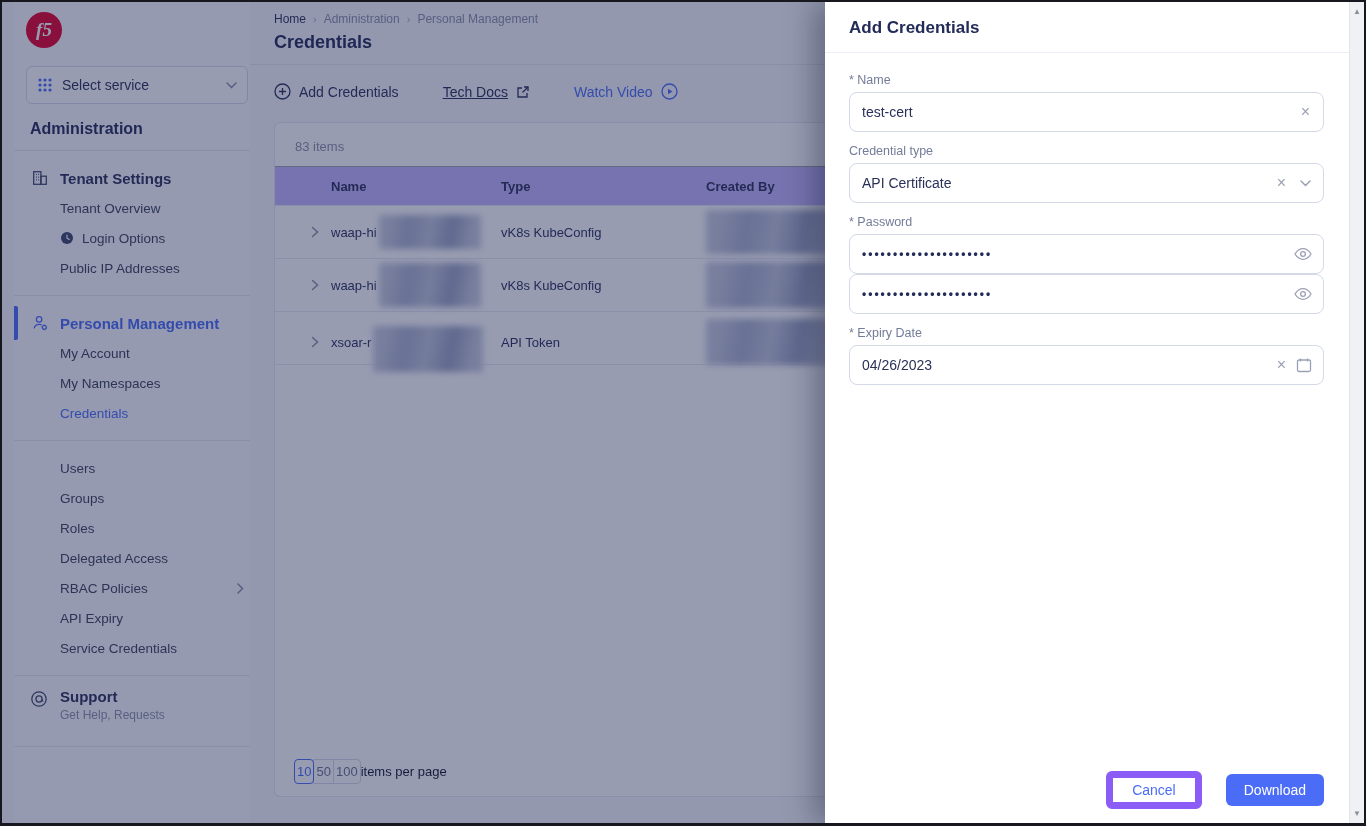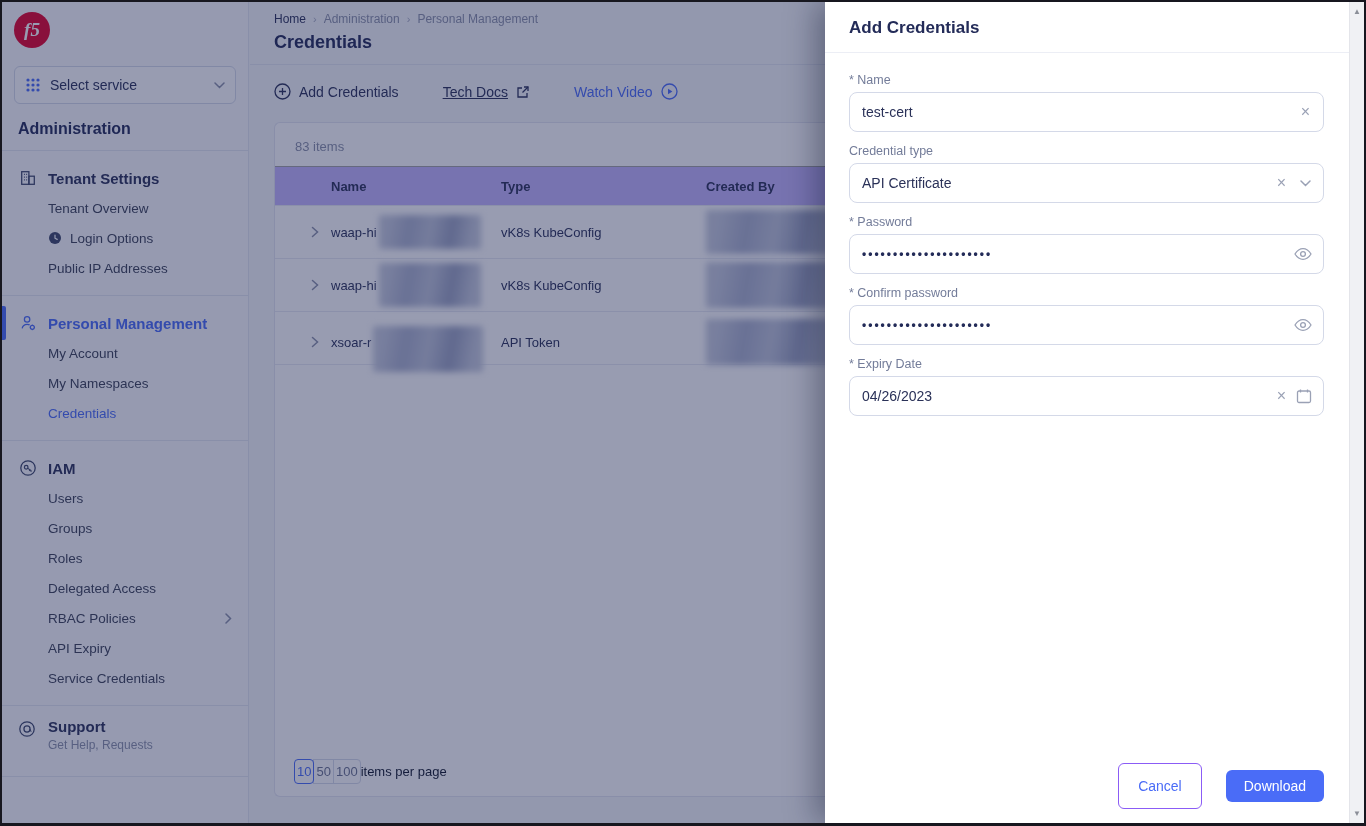--- a/index.html
+++ b/index.html
@@ -1,21 +1,21 @@
 <!DOCTYPE html>
 <html><head>
 <meta charset="utf-8">
 <style>
   * { margin:0; padding:0; box-sizing:border-box; }
   html,body { width:1366px; height:826px; }
   body { font-family:"Liberation Sans", sans-serif; background:#fff; }
   .screen { position:relative; width:1366px; height:826px; border:2px solid #17171f; border-bottom-width:3px; overflow:hidden; background:#f6f7fa; }
 
   
-  .sidebar { position:absolute; left:0; top:0; bottom:0; width:247px; background:#fbfcfe; border-right:1px solid #e4e7f0; padding-top:8px; }
+  .sidebar { position:absolute; left:12px; top:0; bottom:0; width:247px; background:#fbfcfe; border-right:1px solid #e4e7f0; padding-top:8px; }
   .logo { width:36px; height:36px; border-radius:50%; background:#e4002b; color:#fff; margin:2px 0 0 12px;
           display:flex; align-items:center; justify-content:center; font-weight:bold; font-style:italic; font-size:19px; font-family:"Liberation Serif", serif;}
   .svc-select { margin:18px 12px 0 12px; height:38px; border:1px solid #d5dae9; border-radius:6px; background:#fff;
           display:flex; align-items:center; padding:0 10px; gap:9px; color:#2a3158; font-size:14px; cursor:pointer;}
   .svc-select .chev { margin-left:auto; color:#8a91a8; }
   .side-title { margin:16px 0 0 16px; font-size:16px; font-weight:bold; color:#232b58; }
   .sdivider { border-top:1px solid #e4e7f0; margin-top:12px; }
   .group { padding-top:12px; position:relative; }
   .ghead { display:flex; align-items:center; gap:10px; padding:5px 16px 5px 16px; height:30px; font-size:15px; font-weight:bold; color:#2a3158; cursor:pointer;}
   .ghead .gicon { width:20px; height:20px; flex:0 0 20px; color:#3c4668; display:flex; align-items:center; justify-content:center;}
@@ -66,21 +66,21 @@
   .flabel:first-child { margin-top:0; }
   .fwrap { position:relative; }
   .finput { width:100%; height:40px; border:1px solid #d4d9e8; border-radius:8px; background:#fff; padding:0 64px 0 12px;
             font-size:14px; color:#2a3158; font-family:inherit; outline:none; }
   .finput.dots { letter-spacing:2px; font-weight:bold; font-size:12px; color:#232b58; }
   .ficon { position:absolute; top:0; height:40px; display:flex; align-items:center; color:#9aa1b5; cursor:pointer; }
   .ficon.x { right:14px; font-size:16px; line-height:1; }
   .ficon.x2 { right:38px; font-size:16px; line-height:1; }
   .drawer-footer { position:absolute; right:40px; bottom:14px; display:flex; align-items:center; gap:24px; }
   .btn { font-size:14px; border-radius:6px; cursor:pointer; font-family:inherit; }
-  .btn.ghost { background:#fff; color:#4a6cf7; border:1px solid #8b5cf6; padding:14px 19px; }
+  .btn.ghost { background:#fff; color:#4a6cf7; border:7px solid #8b5cf6; padding:4px 19px; }
   .btn.primary { background:#4a6cf7; color:#fff; border:none; padding:8px 18px; }
   .scrollstrip { position:absolute; right:0; top:0; bottom:0; width:15px; background:#f0f1f4; border-left:1px solid #e4e5ea; }
   .sarrow { position:absolute; left:0; width:100%; text-align:center; font-size:8px; color:#8b8f98; }
   .sarrow.up { top:5px; } .sarrow.down { bottom:5px; }
 
   svg { display:block; }
 </style>
 </head>
 <body>
 
@@ -164,30 +164,20 @@
       <div class="gitem">
           <span>My Namespaces</span>
         </div>
       <div class="gitem active">
           <span>Credentials</span>
         </div>
       <div class="sdivider"></div>
     </div>
 
     <div class="group">
-      <div class="ghead">
-        <span class="gicon">
-          <svg width="18" height="18" viewBox="0 0 20 20" fill="none" stroke="currentColor" stroke-width="1.4">
-            <circle cx="10" cy="10" r="8"></circle>
-              <circle cx="8" cy="9.2" r="2"></circle>
-              <path d="M9.8 10.4l4 2.6M12.2 12l-.8 1.2M13.8 13l-.8 1.2" stroke-width="1.2"></path>
-          </svg>
-        </span>
-        <span>IAM</span>
-      </div>
       <div class="gitem">
           <span>Users</span>
         </div>
       <div class="gitem">
           <span>Groups</span>
         </div>
       <div class="gitem">
           <span>Roles</span>
         </div>
       <div class="gitem">
@@ -362,21 +352,20 @@
       <div class="fwrap">
         <input class="finput dots" value="•••••••••••••••••••••" style="">
         <span class="ficon" style="right:12px;">
           <svg width="18" height="14" viewBox="0 0 18 14" fill="none" stroke="currentColor" stroke-width="1.3">
             <path d="M1 7c2.2-3.6 5-5.4 8-5.4S14.8 3.4 17 7c-2.2 3.6-5 5.4-8 5.4S3.2 10.6 1 7z"></path>
               <circle cx="9" cy="7" r="2.4"></circle>
           </svg>
         </span>
       </div>
 
-      <div class="flabel">* Confirm password</div>
       <div class="fwrap">
         <input class="finput dots" value="•••••••••••••••••••••" style="">
         <span class="ficon" style="right:12px;">
           <svg width="18" height="14" viewBox="0 0 18 14" fill="none" stroke="currentColor" stroke-width="1.3">
             <path d="M1 7c2.2-3.6 5-5.4 8-5.4S14.8 3.4 17 7c-2.2 3.6-5 5.4-8 5.4S3.2 10.6 1 7z"></path>
               <circle cx="9" cy="7" r="2.4"></circle>
           </svg>
         </span>
       </div>
 

